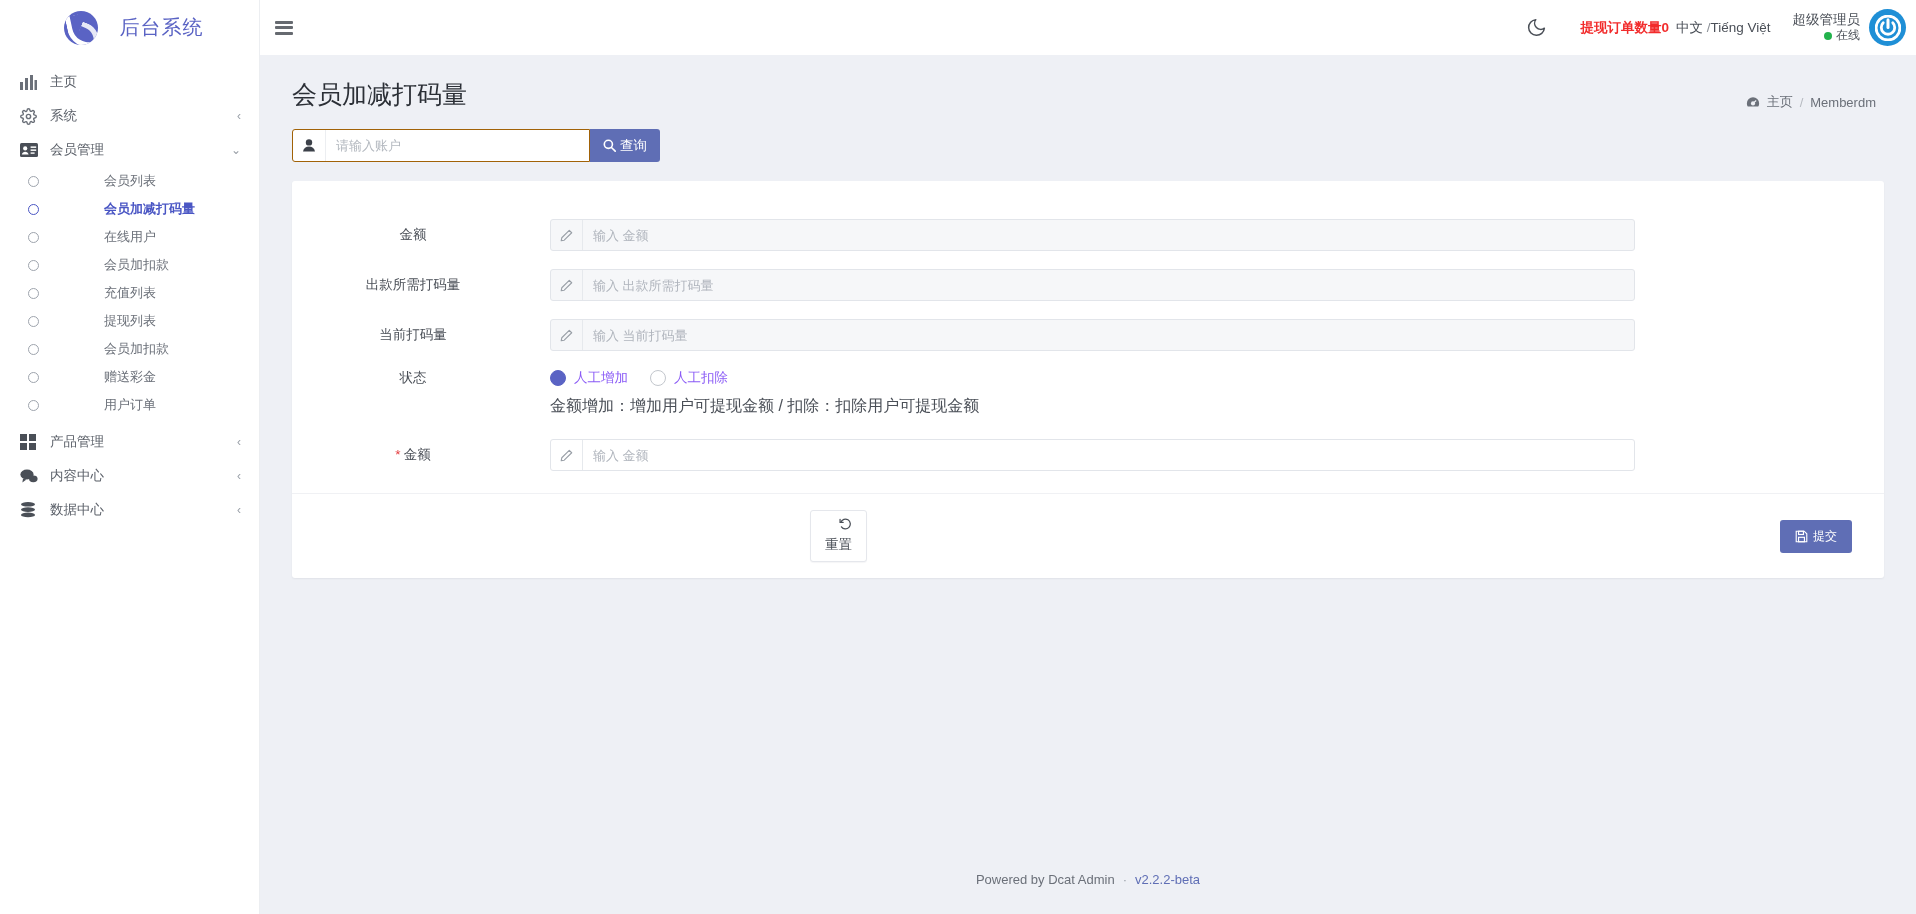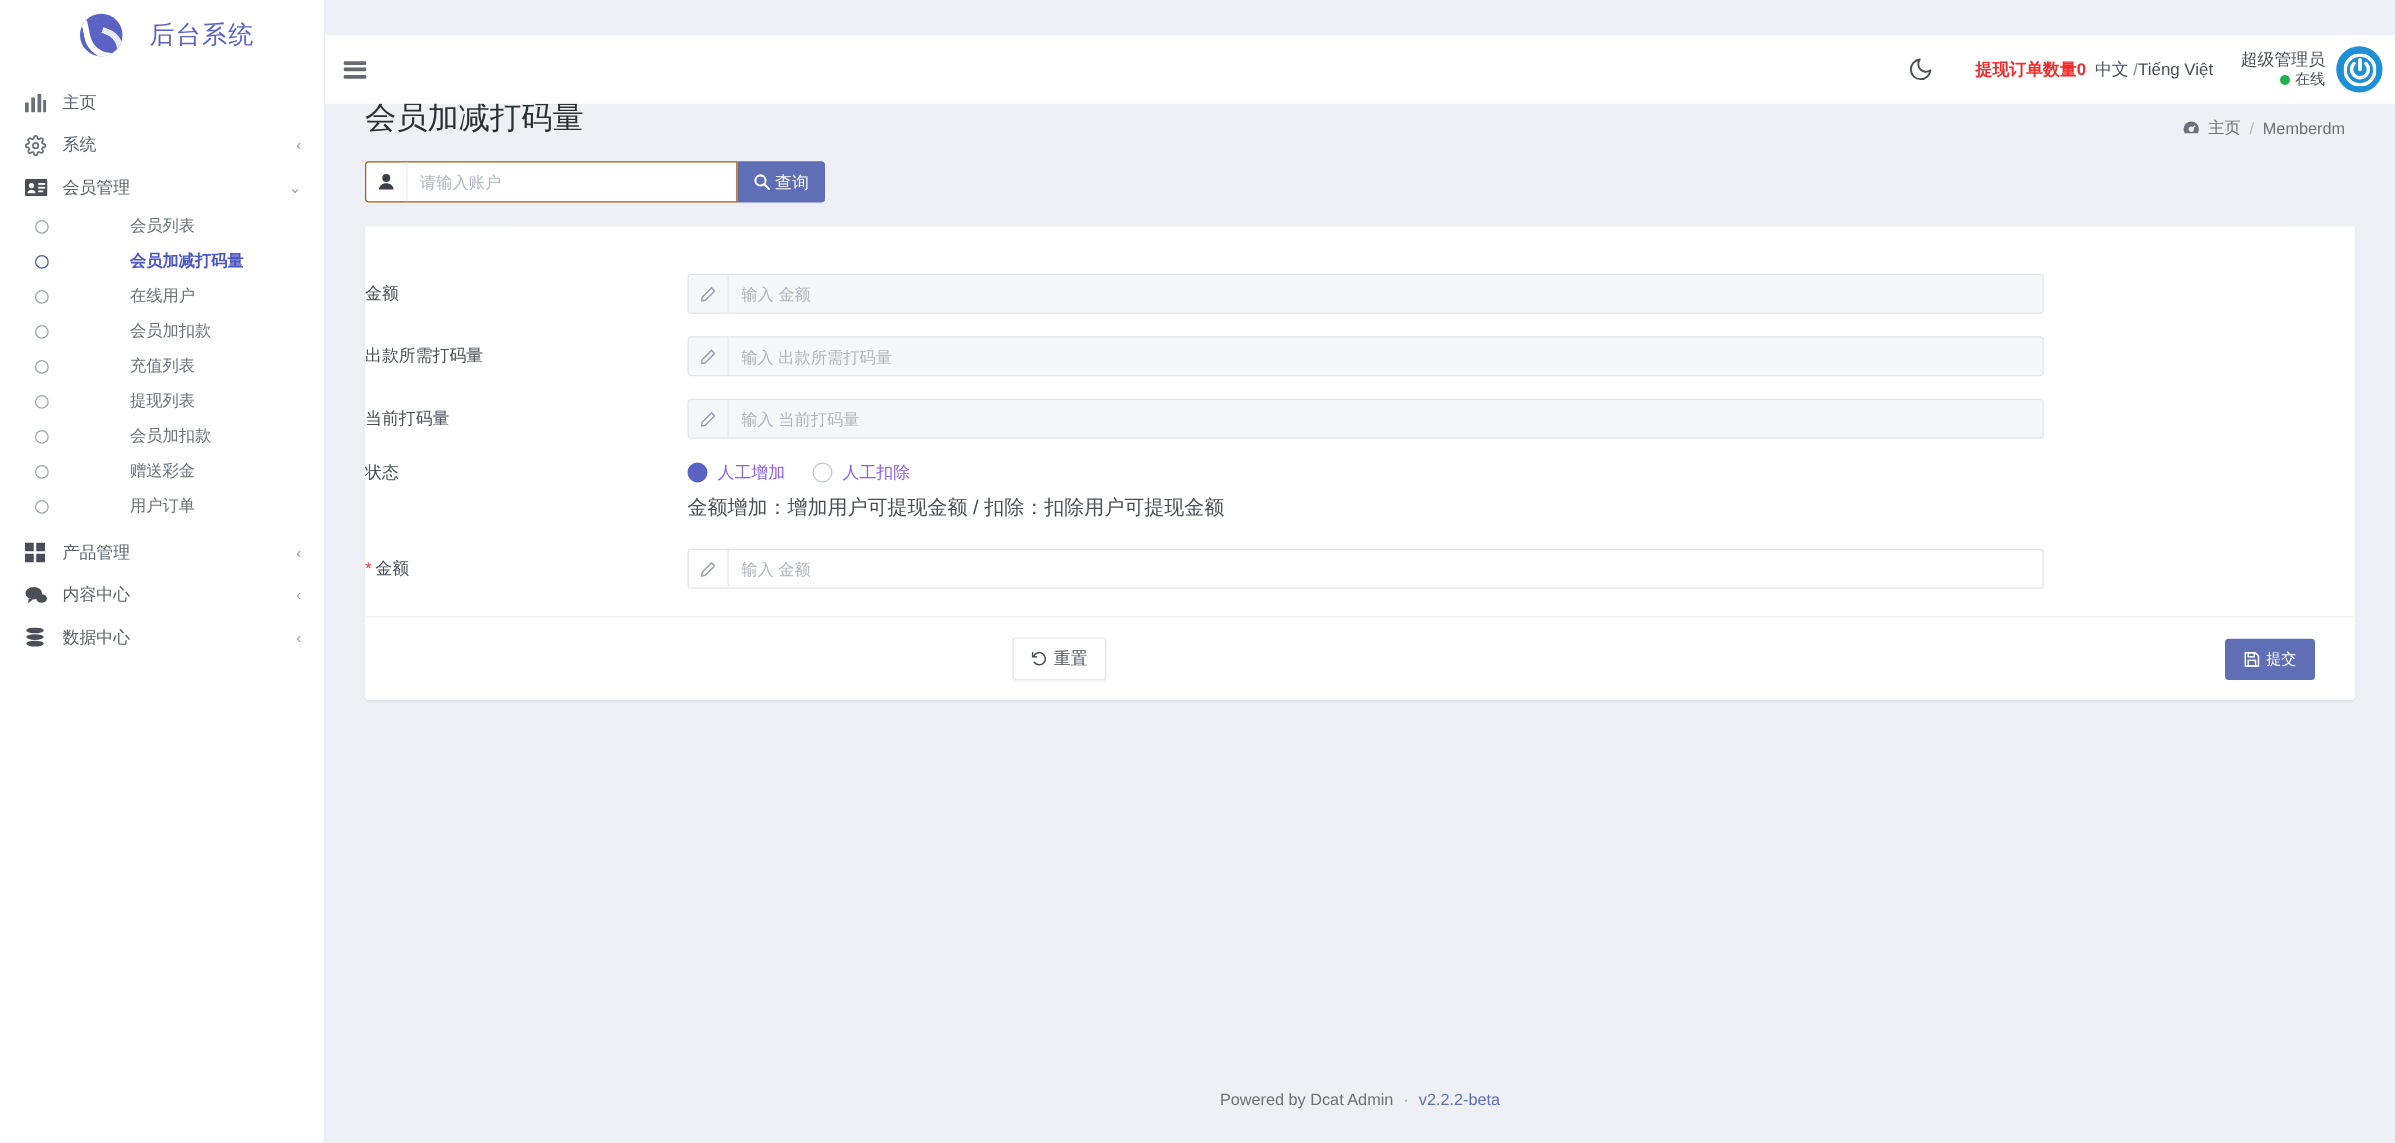--- a/index.html
+++ b/index.html
@@ -92,21 +92,20 @@
   .sub-item.active .dot-ring { border-color: #4a56c4; }
   .nav-gap { height: 6px; }
 
   
   #header {
     position: absolute; left: 260px; top: 0;
     width: 1656px; height: 55px;
     background: #ffffff;
     display: flex; align-items: center;
     z-index: 4;
-    margin-top: 28px;
   }
   #hamburger {
     width: 18px; height: 14px;
     margin-left: 15px;
     display: flex; flex-direction: column; justify-content: space-between;
     cursor: pointer;
   }
   #hamburger span { display:block; height: 3px; background: #666a70; border-radius: 1px; }
   #header-right {
     margin-left: auto;
@@ -216,21 +215,21 @@
     padding: 38px 0 0 0;
     min-height: 343px;
     position: relative;
   }
   .form-row {
     display: flex; align-items: center;
     margin-bottom: 18px;
   }
   .form-label {
     width: 258px; flex: none;
-    text-align: left;
+    text-align: center;
     padding-right: 16px;
     font-size: 13.5px; color: #4a4f57;
   }
   .req-star { color: #e4393c; margin-right: 3px; }
   .field-wrap {
     display: flex; align-items: stretch;
     width: 1085px;
     height: 32px;
     border: 1px solid #e2e5ea;
     border-radius: 3px;
@@ -270,23 +269,24 @@
     display: flex; align-items: center;
     position: relative;
   }
   #reset-btn {
     margin-left: 518px;
     background: #fff; border: 1px solid #e5e7ec;
     border-radius: 3px;
     font-size: 13.5px; color: #4a4f57;
     padding: 7px 14px;
     cursor: pointer;
-    display: flex; align-items: center; gap: 5px;
+    display: flex; align-items: flex-end; gap: 5px;
     font-family: inherit;
     box-shadow: 0 1px 1px rgba(16,25,40,.04);
+    flex-direction: column;
   }
   #submit-btn {
     margin-left: auto;
     background: #5f6eb5; border: none;
     border-radius: 3px;
     font-size: 12px; color: #fff;
     padding: 8px 15px;
     cursor: pointer;
     display: flex; align-items: center; gap: 5px;
     font-family: inherit;

